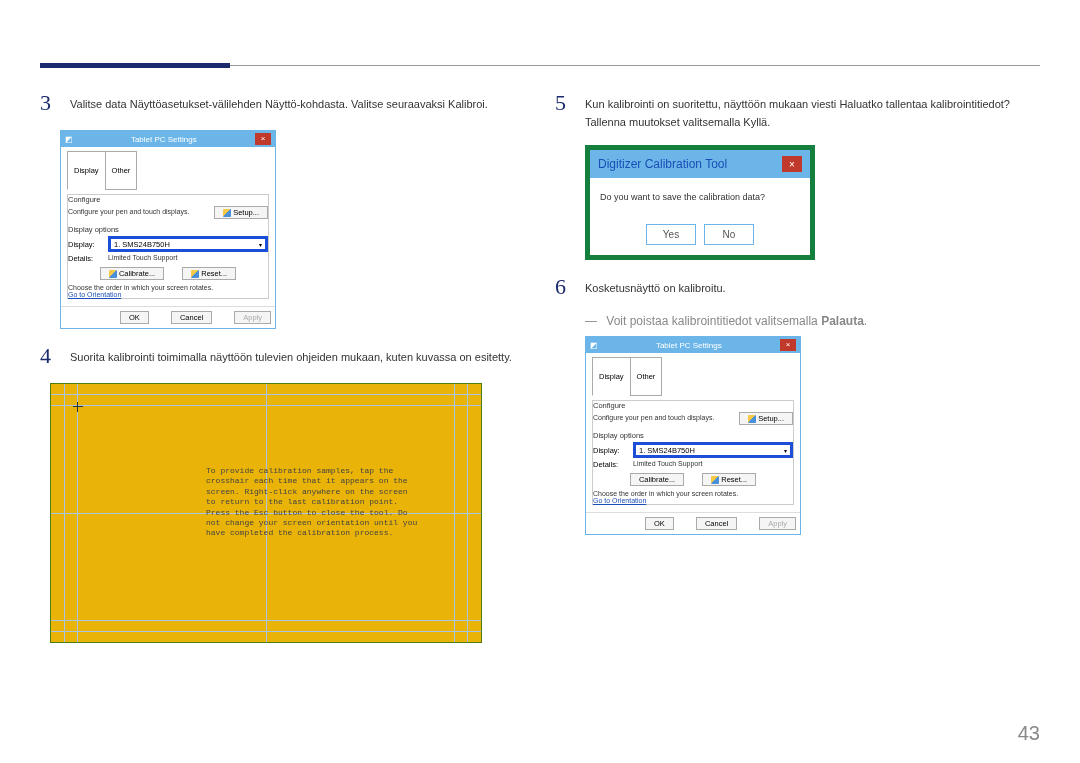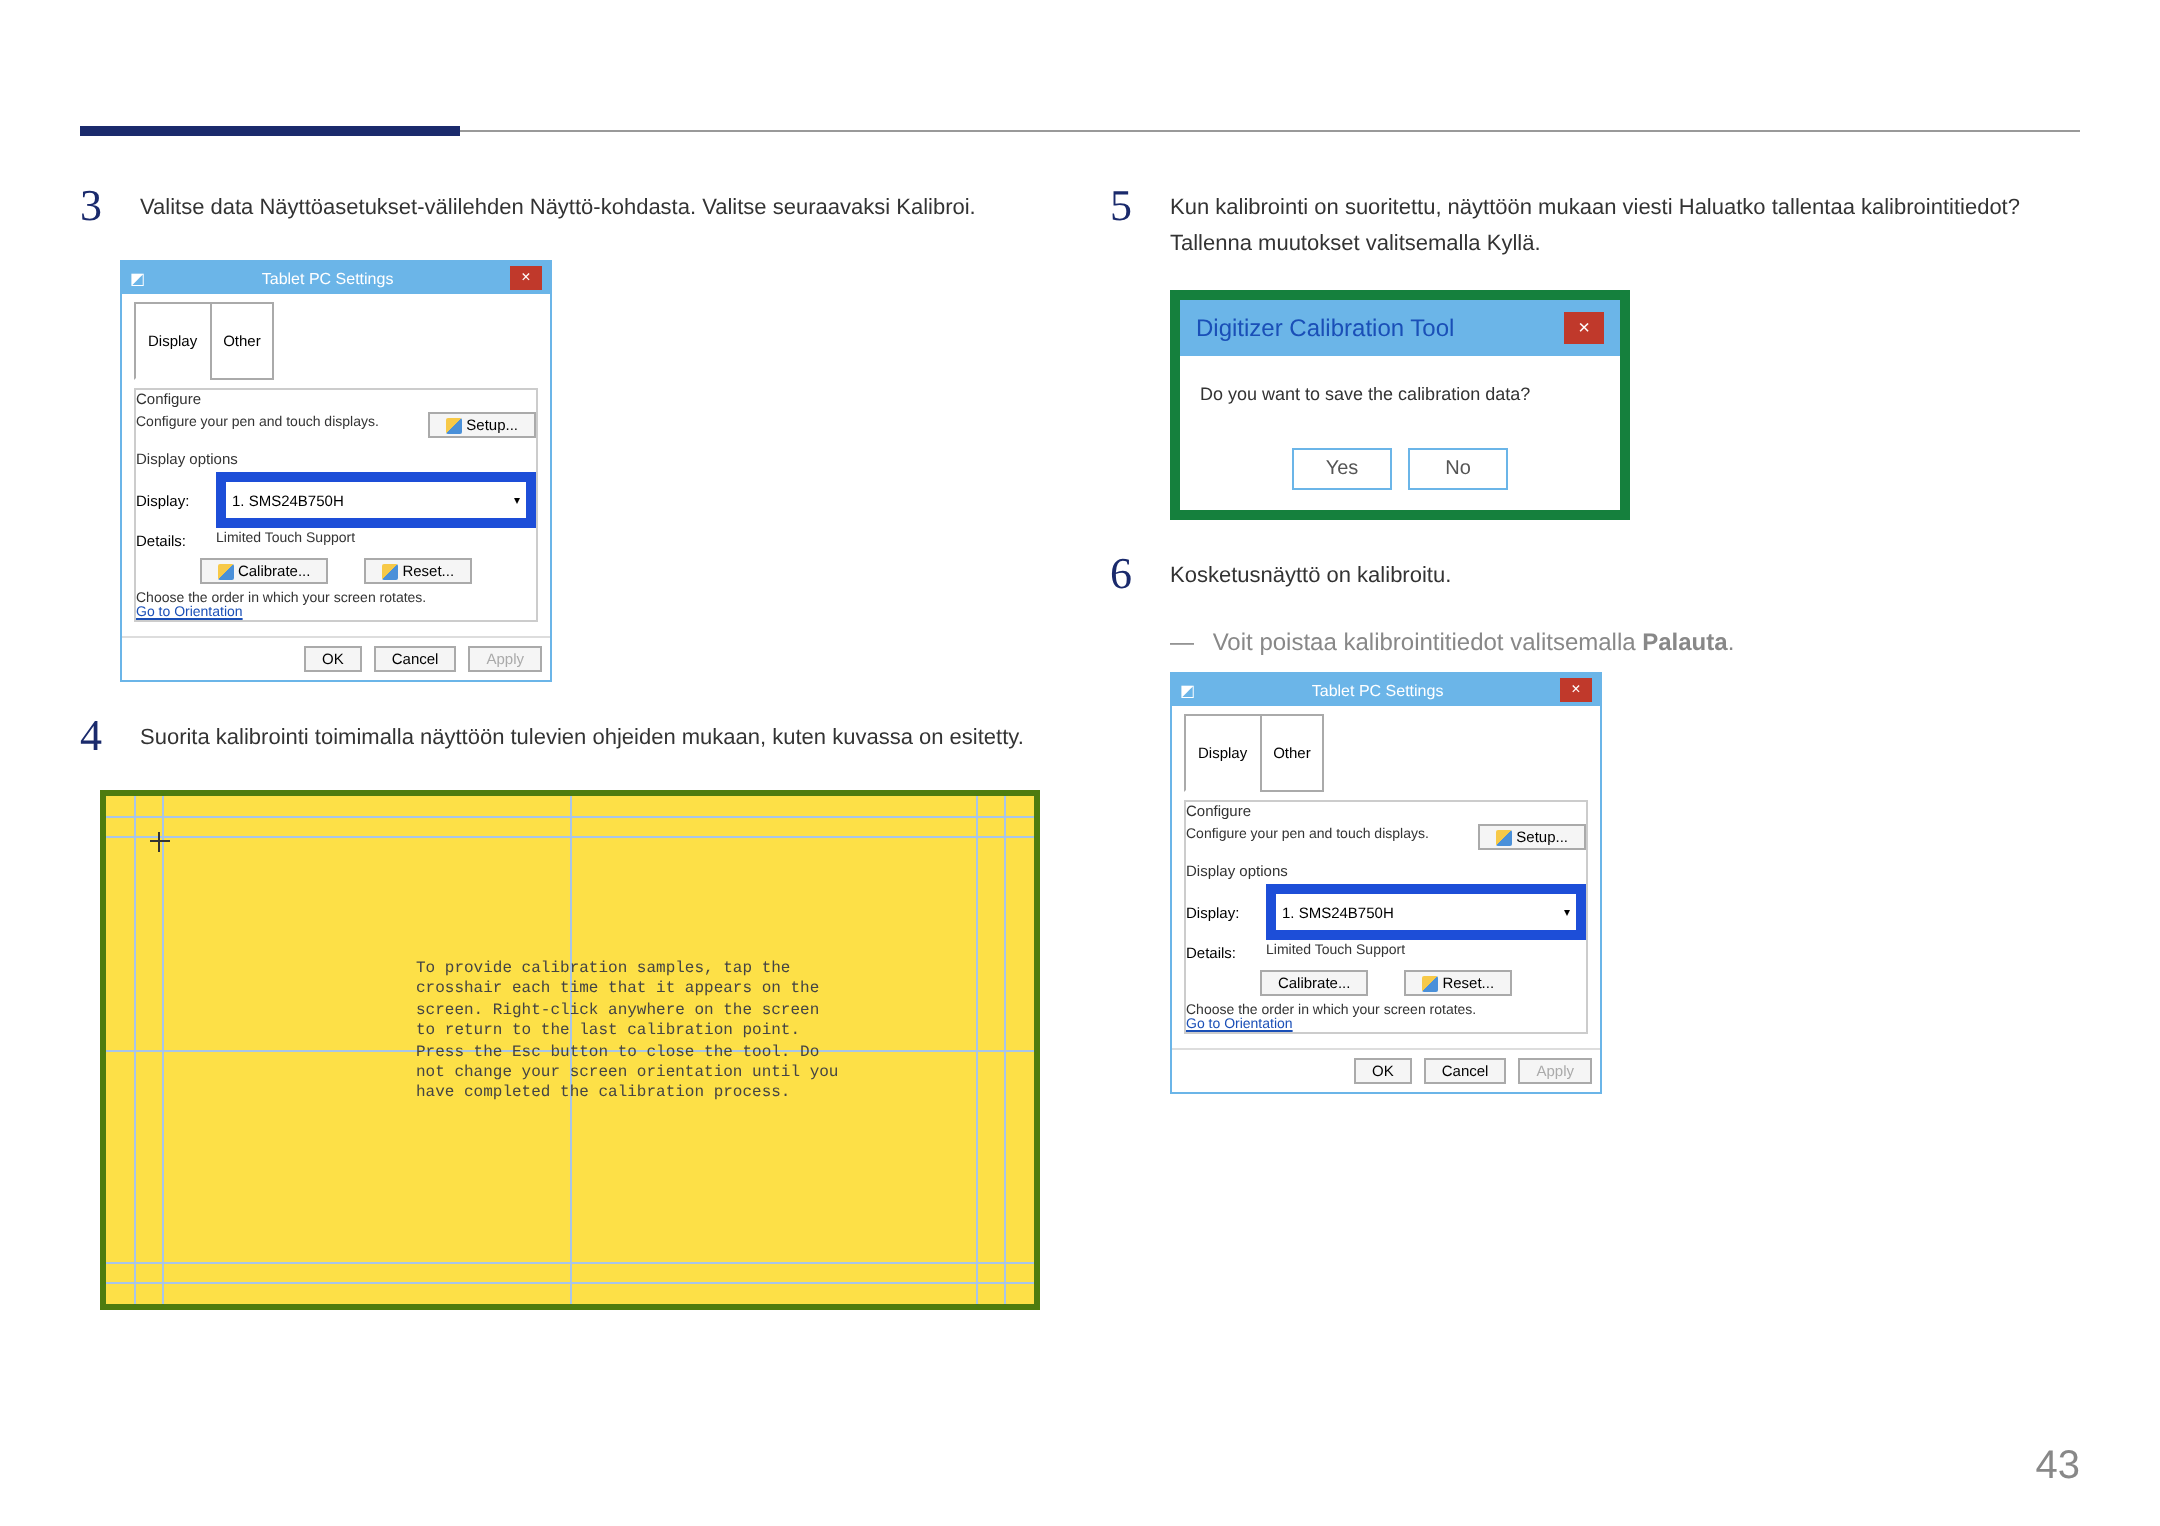--- a/index.html
+++ b/index.html
@@ -104,28 +104,28 @@
     font-size: 7.5px;
     margin-right: -1px;
   }
   .tab.active { border-bottom: 1px solid #fff; }
   .group { border: 1px solid #ccc; padding: 0; margin-bottom: 3px; }
   .group-title { font-size: 7.5px; color: #333; margin-bottom: 2px; }
   .desc { font-size: 7px; color: #333; line-height: 1.2; }
   .row { display: flex; align-items: center; margin: 2px 0; gap: 4px; }
   .row-label { width: 36px; font-size: 7.5px; }
   .select {
-    border: 5px solid #1d4ed8;
+    border: 3px solid #1d4ed8;
     flex: 1;
     padding: 0 3px;
     font-size: 7.5px;
     display: flex;
     justify-content: space-between;
     align-items: center;
-    height: 28px;
+    height: 16px;
   }
   .btn {
     border: 1px solid #aaa;
     background: #f5f5f5;
     padding: 1px 8px;
     font-size: 7.5px;
     display: inline-flex;
     align-items: center;
     gap: 2px;
   }
@@ -133,34 +133,34 @@
   .shield-ico {
     width: 8px; height: 8px;
     background: linear-gradient(135deg,#f7c948 50%,#4a90d9 50%);
     border-radius: 1px;
   }
   .tiny-text { font-size: 7px; color: #333; }
   .link { color: #1a4fb7; text-decoration: underline; font-size: 7px; }
   .dialog-footer {
     display: flex;
     justify-content: flex-end;
-    gap: 6px;
+    gap: 22px;
     padding: 4px;
     border-top: 1px solid #ddd;
   }
   .dialog-footer .btn.disabled { color: #aaa; }
 
   
   .calib-screen {
-    width: 470px;
+    width: 432px;
     height: 260px;
-    border: 3px solid #4d7c0f;
+    border: 1px solid #4d7c0f;
     margin-left: 10px;
     position: relative;
-    background: #fde047;
+    background: #eab308;
   }
   .grid-line { position: absolute; background: #a8c5e8; }
   .vline { width: 1px; top: 0; bottom: 0; }
   .hline { height: 1px; left: 0; right: 0; }
   .vl1 { left: 3%; } .vl2 { left: 6%; } .vl3 { left: 50%; } .vl4 { right: 6%; } .vl5 { right: 3%; }
   .hl1 { top: 4%; } .hl2 { top: 8%; } .hl3 { top: 50%; } .hl4 { bottom: 8%; } .hl5 { bottom: 4%; }
   .crosshair {
     position: absolute;
     top: 18px; left: 22px;
     width: 10px; height: 10px;

